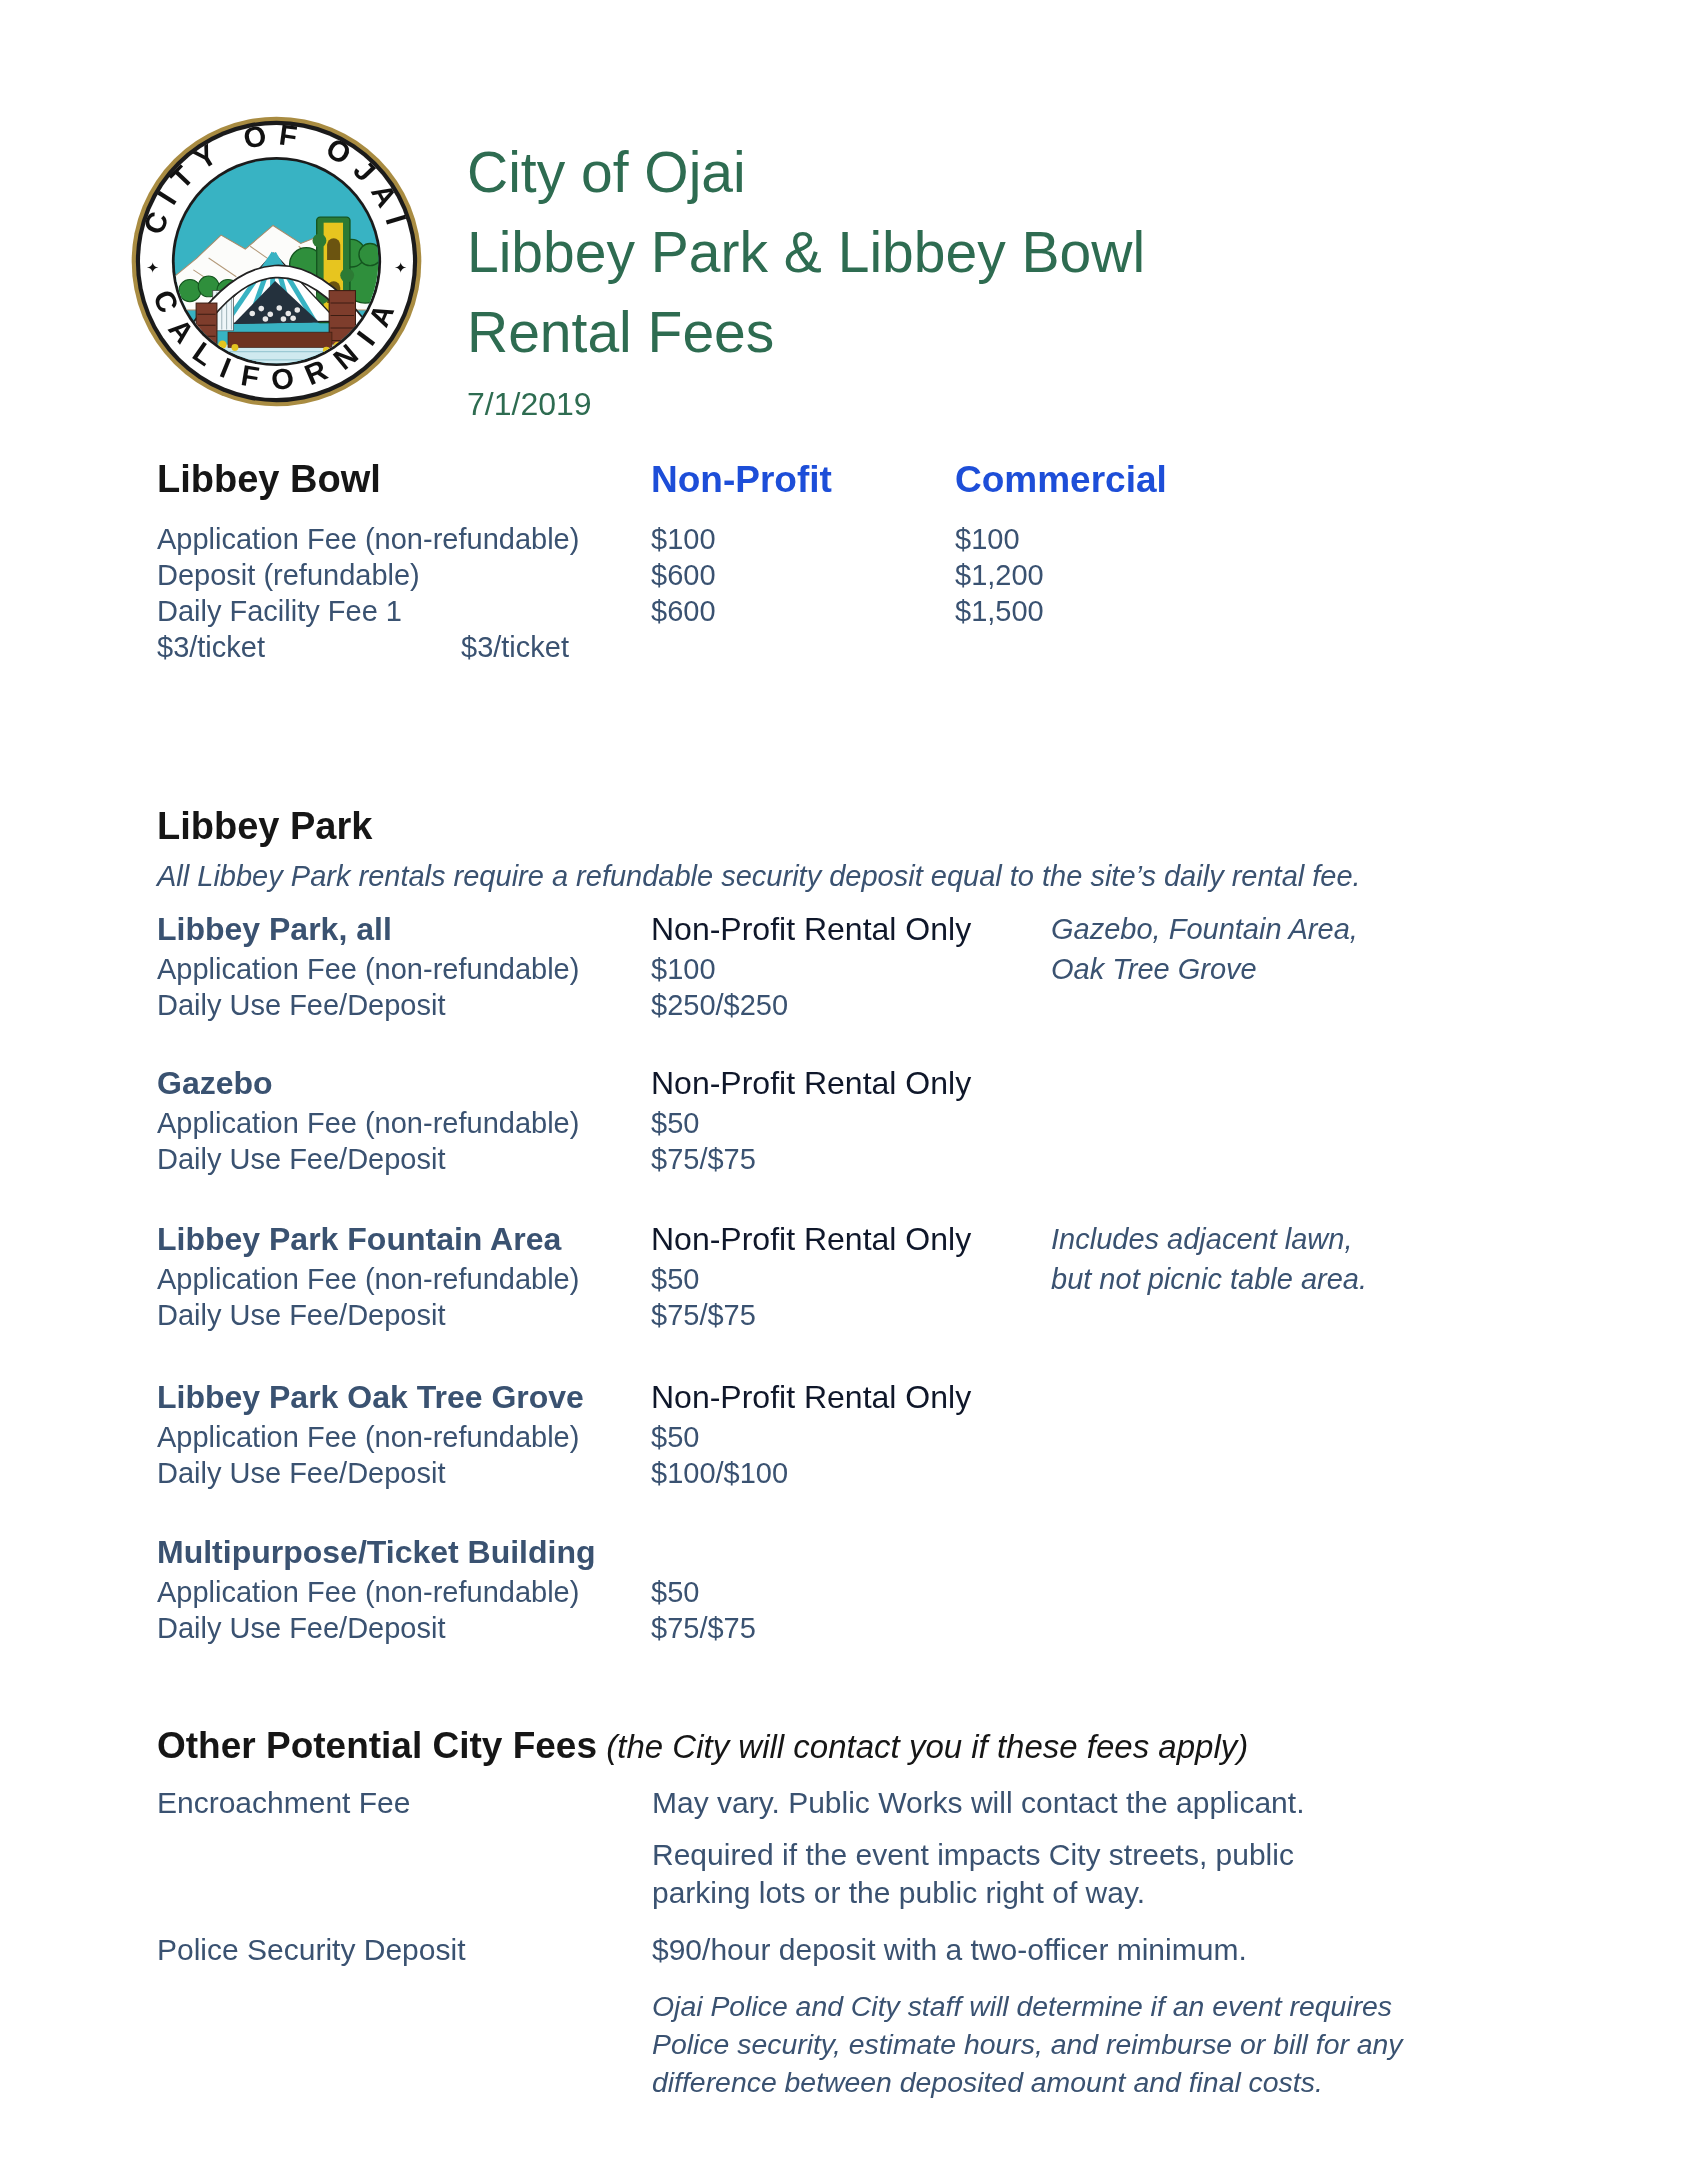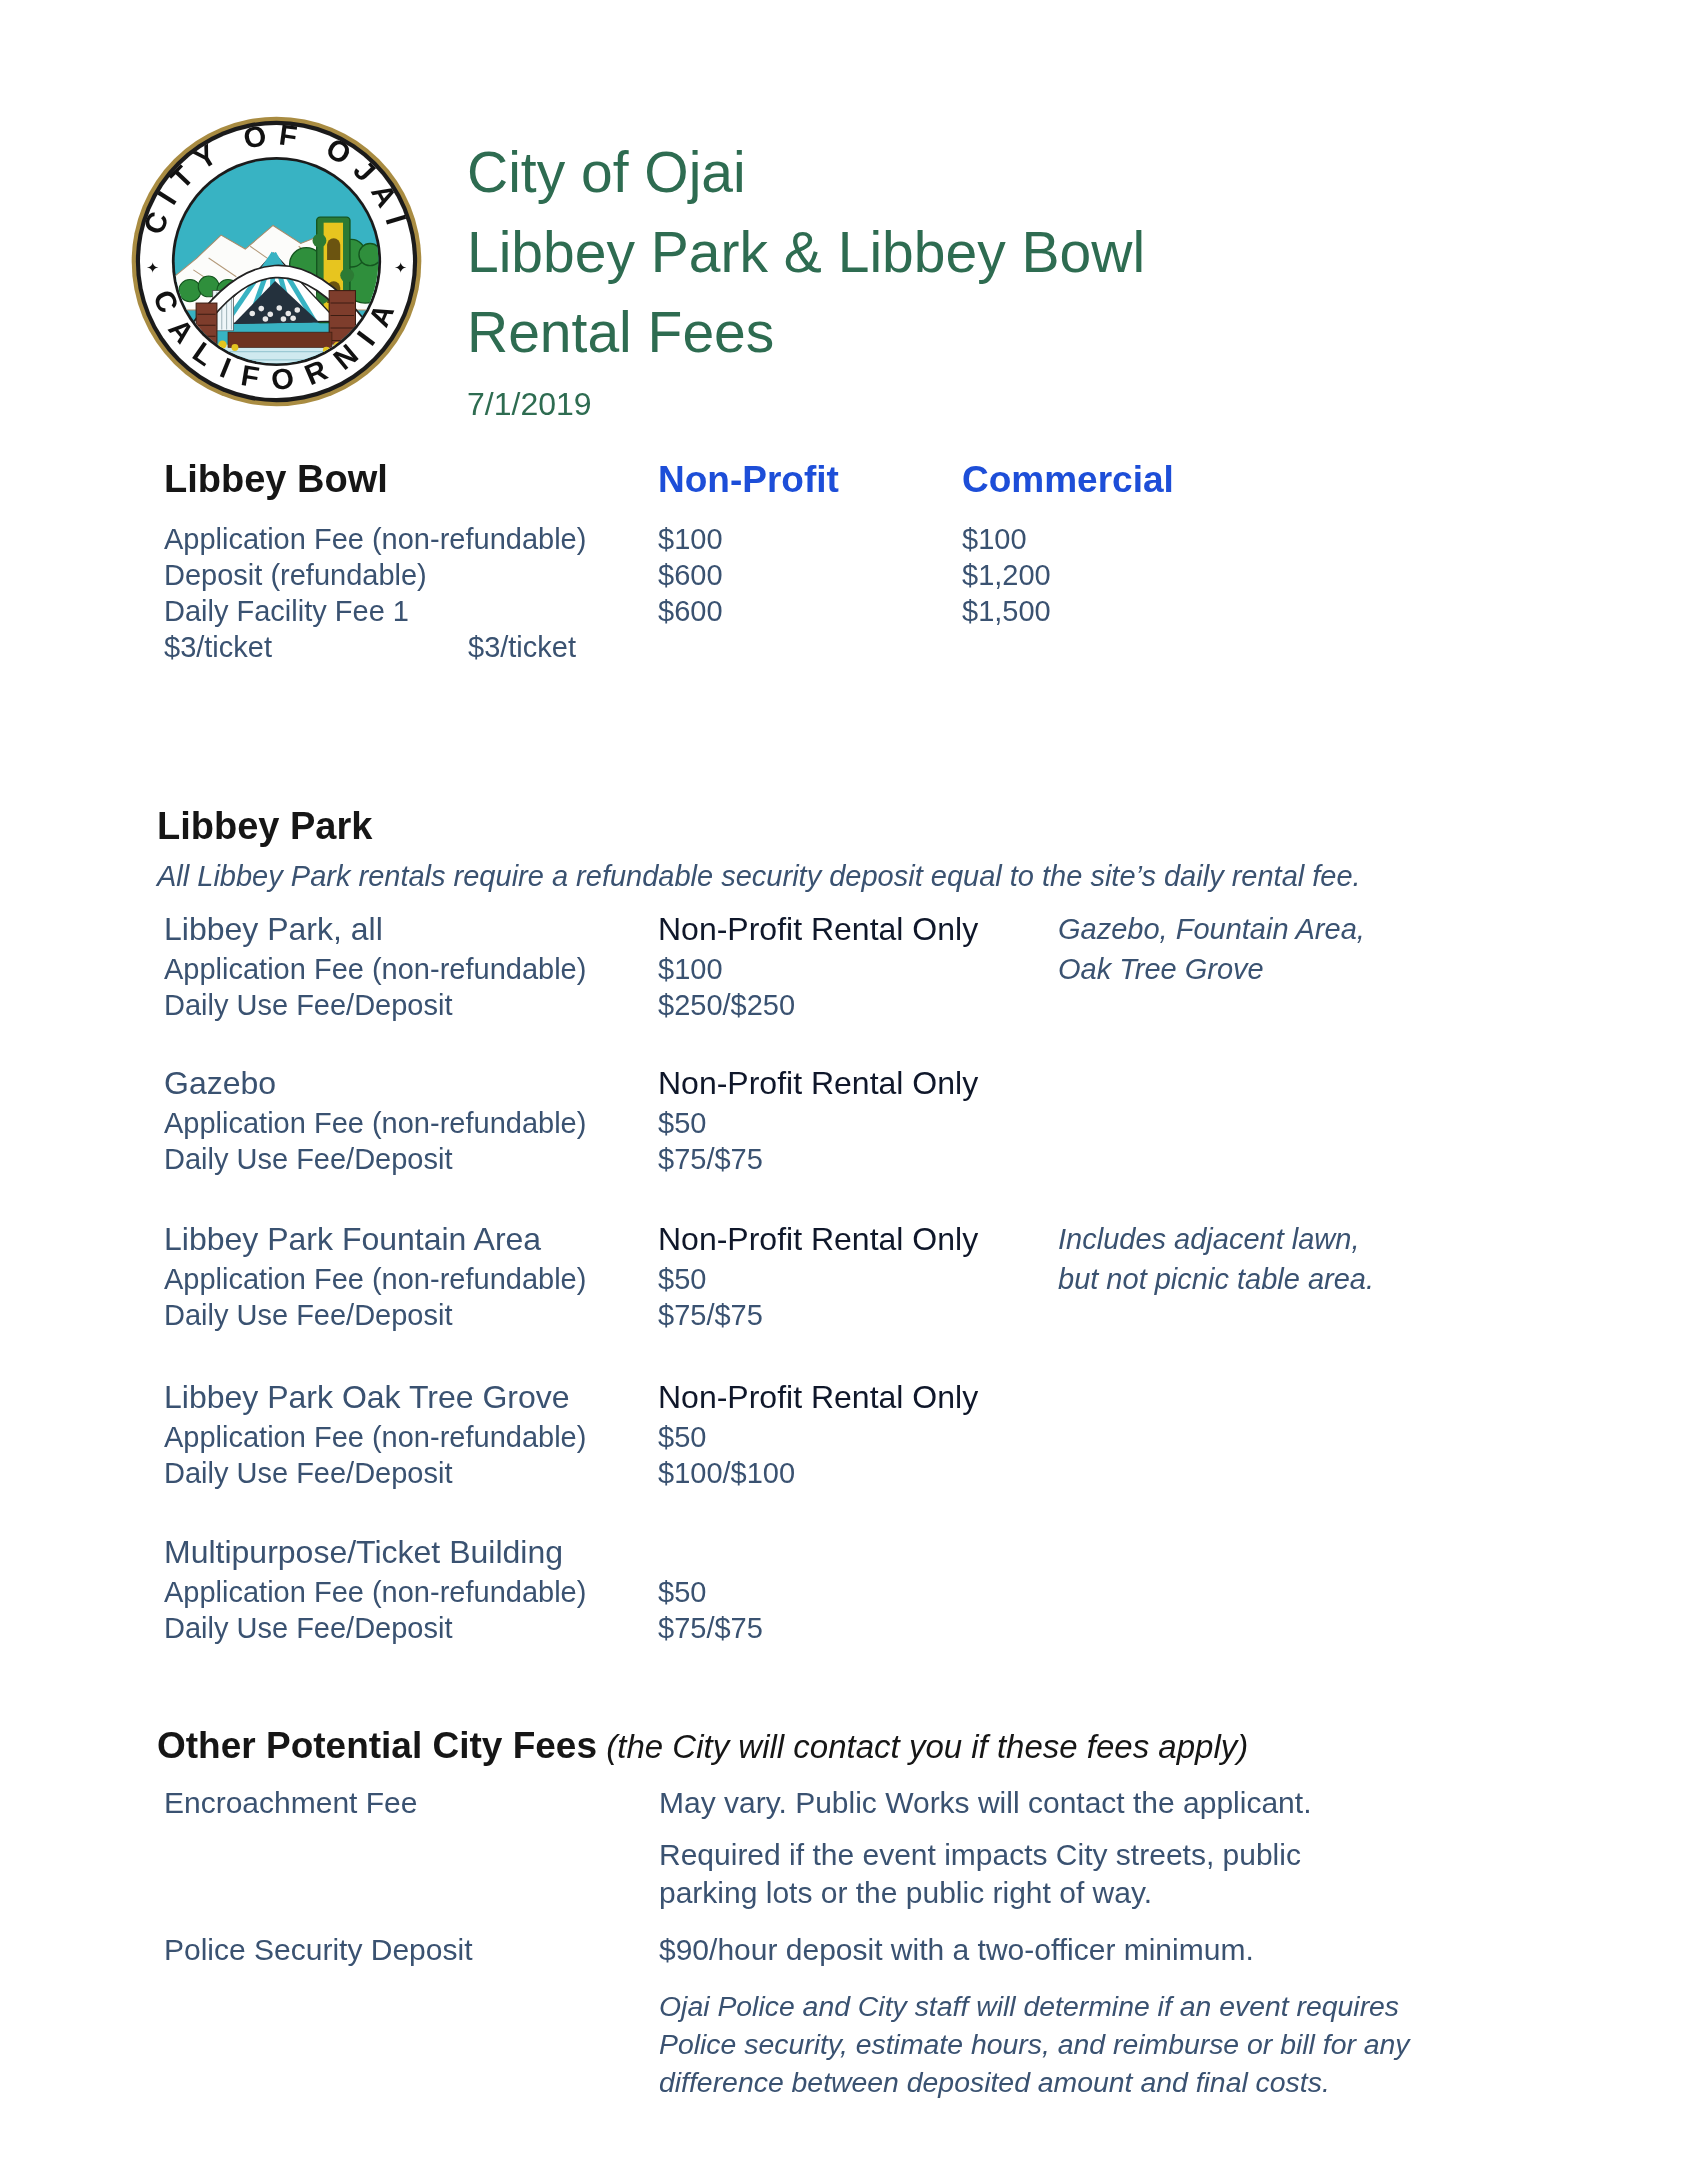--- a/index.html
+++ b/index.html
@@ -15,40 +15,40 @@
   .seal{position:absolute;left:131px;top:116px;width:291px;height:291px;}
   .title-block{position:absolute;left:467px;top:132px;}
   .title-line{
     font-size:57px;line-height:80px;color:#2e6c51;white-space:nowrap;
   }
   .doc-date{font-size:32px;line-height:40px;color:#2e6c51;margin-top:12px;}
   .black-h{font-size:38px;font-weight:bold;color:#161616;white-space:nowrap;}
   .col-h{font-size:37px;font-weight:bold;color:#1d4ed8;white-space:nowrap;}
   .body-t{font-size:29px;color:#3a5271;white-space:nowrap;}
   
-  .frow{display:flex;align-items:flex-end;margin-left:7px;}
+  .frow{display:flex;align-items:flex-end;}
   .c1{width:494px;flex:none;}
   .bowl .c2{width:304px;flex:none;}
   .park .c2{width:400px;flex:none;}
   .other .c1{width:495px;flex:none;}
   .c3{flex:1;}
   
   .bowl-head{position:absolute;left:157px;top:458px;width:1376px;}
   .bowl-rows{position:absolute;left:157px;top:521px;width:1376px;}
   .bowl-rows .frow{line-height:36px;}
   .bowl-note{position:absolute;left:157px;top:671px;}
   .note-line{font-size:29px;line-height:38px;color:#3a5271;font-style:italic;white-space:nowrap;}
   
   .park-heading{position:absolute;left:157px;top:805px;}
   .park-note{position:absolute;left:157px;top:857px;}
   .park-sec{position:absolute;left:157px;width:1376px;}
   .sec1{top:911px;}.sec2{top:1065px;}.sec3{top:1221px;}.sec4{top:1379px;}.sec5{top:1534px;}
   .park-sec .hrow{line-height:41px;margin-bottom:4px;}
   .park-sec .frow{line-height:36px;}
-  .park-h{font-size:32px;font-weight:normal;color:#3a5271;white-space:nowrap;}
+  .park-h{font-size:32px;font-weight:bold;color:#3a5271;white-space:nowrap;}
   .park-sub{font-size:32px;color:#0f172a;white-space:nowrap;}
   .side-note{font-size:29px;font-style:italic;color:#3a5271;white-space:nowrap;}
   
   .other-block{position:absolute;left:157px;top:1723px;width:1376px;}
   .other-head{line-height:46px;white-space:nowrap;}
   .other-head .bold-part{font-size:37px;font-weight:bold;color:#161616;}
   .other-head .ital-part{font-size:33px;font-style:italic;color:#161616;margin-left:9.3px;}
   .other .frow{line-height:38px;}
   .other-t{font-size:30px;color:#3a5271;white-space:nowrap;}
   .row-encroach{margin-top:7.3px;}

